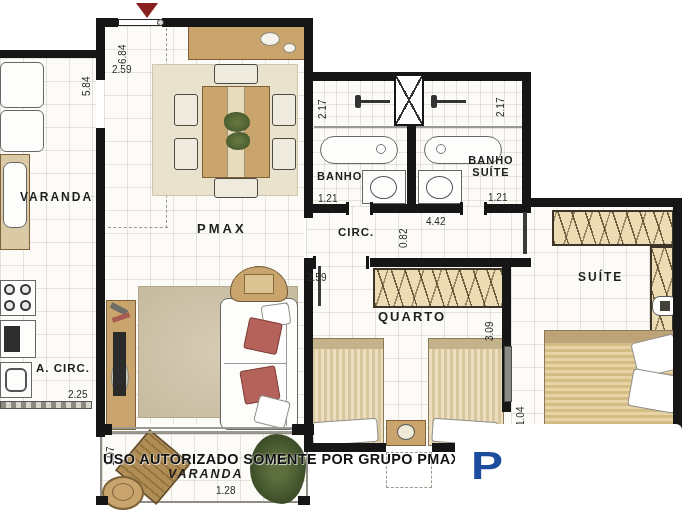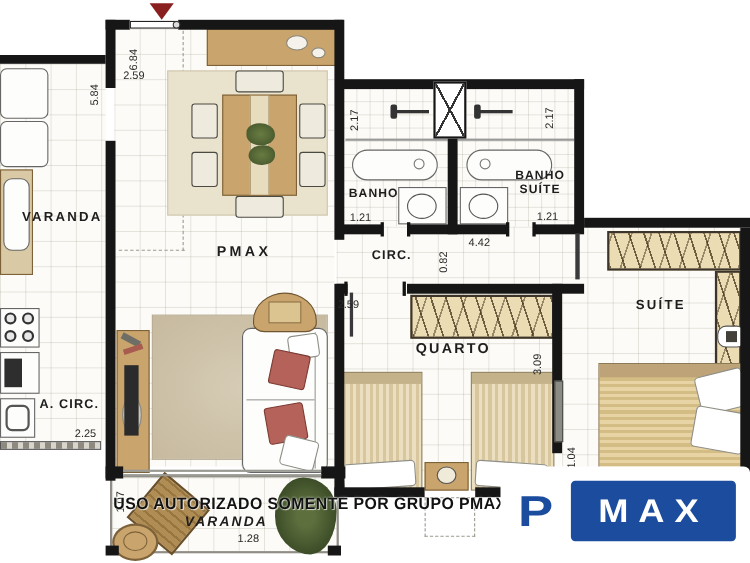--- a/index.html
+++ b/index.html
@@ -223,18 +223,15 @@
   <div class="dim dim-v" style="left:484px;top:303px;height:38px;">3.09</div>
   <div class="dim" style="left:68px;top:389px;">2.25</div>
   <div class="dim dim-v" style="left:105px;top:434px;height:32px;">1.07</div>
   <div class="dim" style="left:216px;top:485px;">1.28</div>
   <div class="dim dim-v" style="left:515px;top:394px;height:32px;">1.04</div>
 
   <div id="watermark">USO AUTORIZADO SOMENTE POR GRUPO PMAX</div>
 
   <div id="logo">
     <span class="p">P</span>
-    <span class="maxbox">
-      <span class="max">MAX</span>
-    </span>
   </div>
 
 </div>
 
 </body></html>

